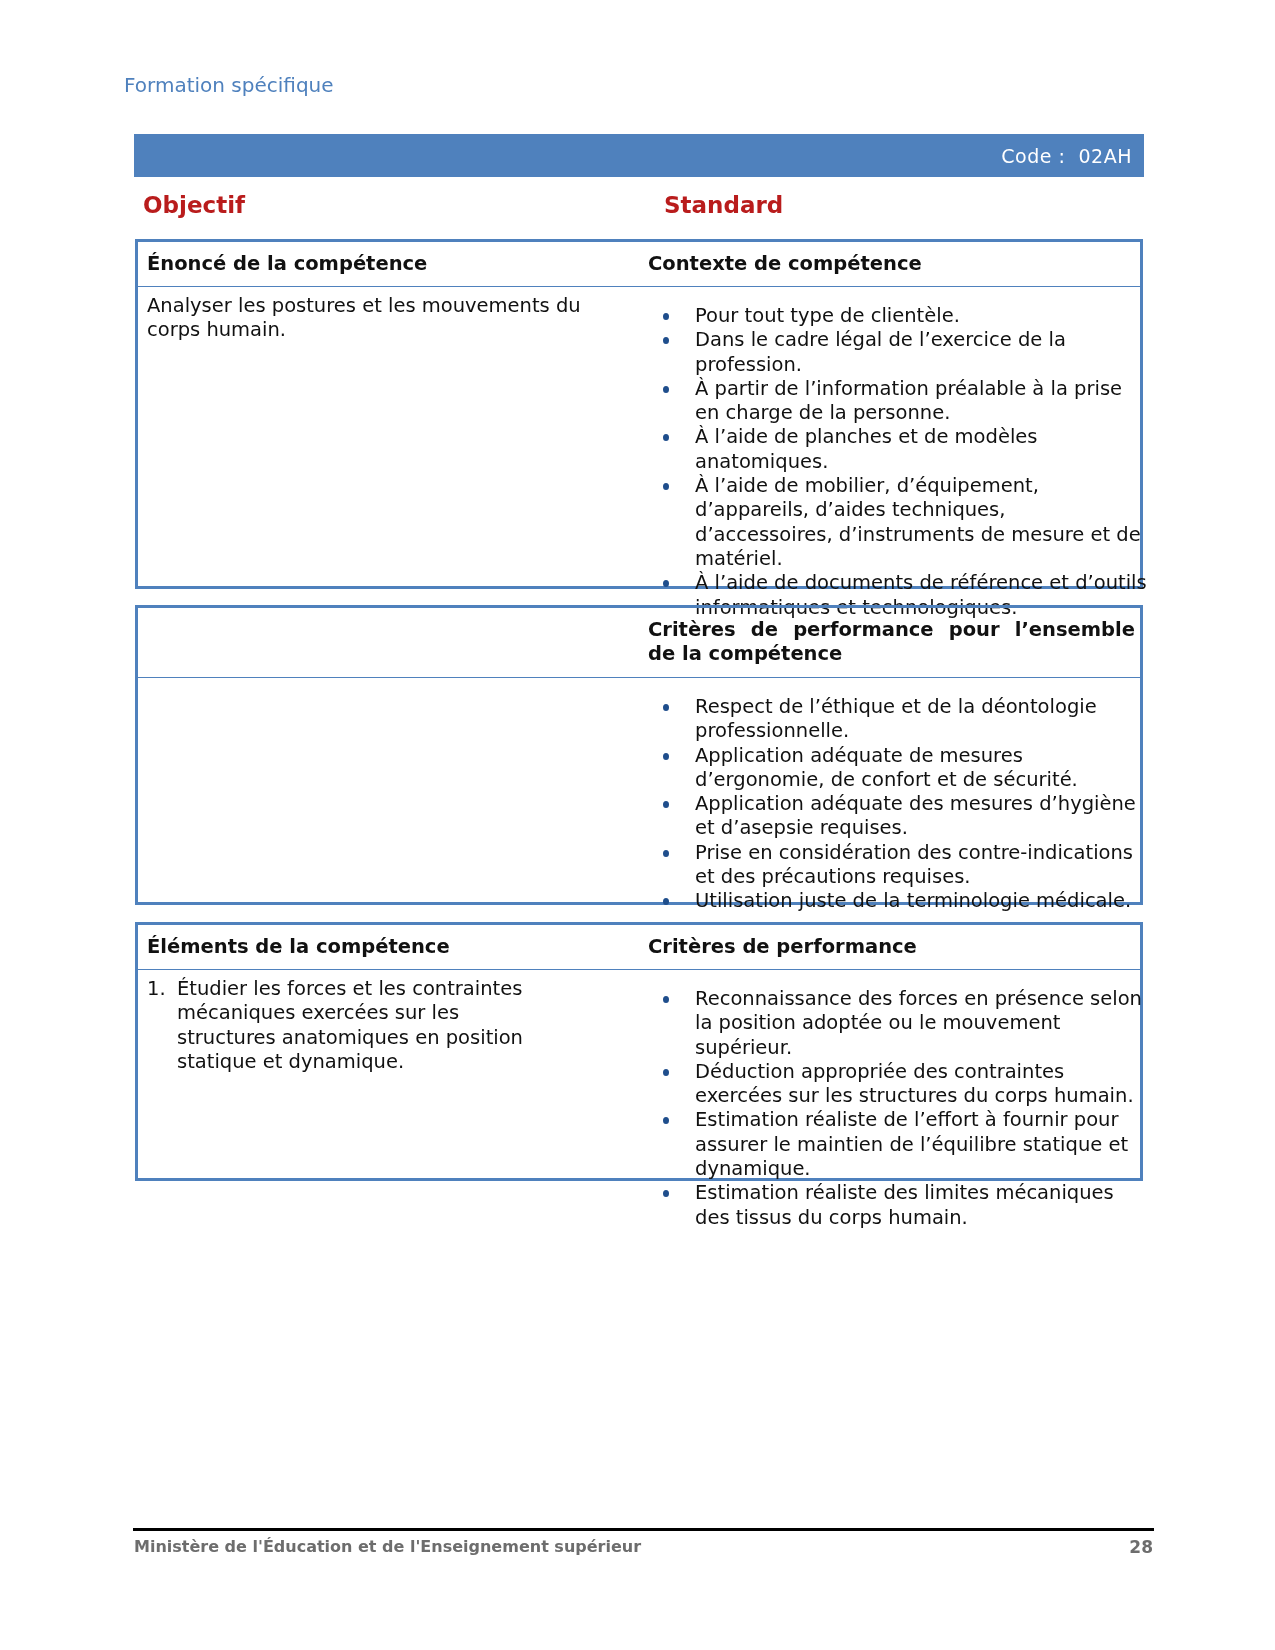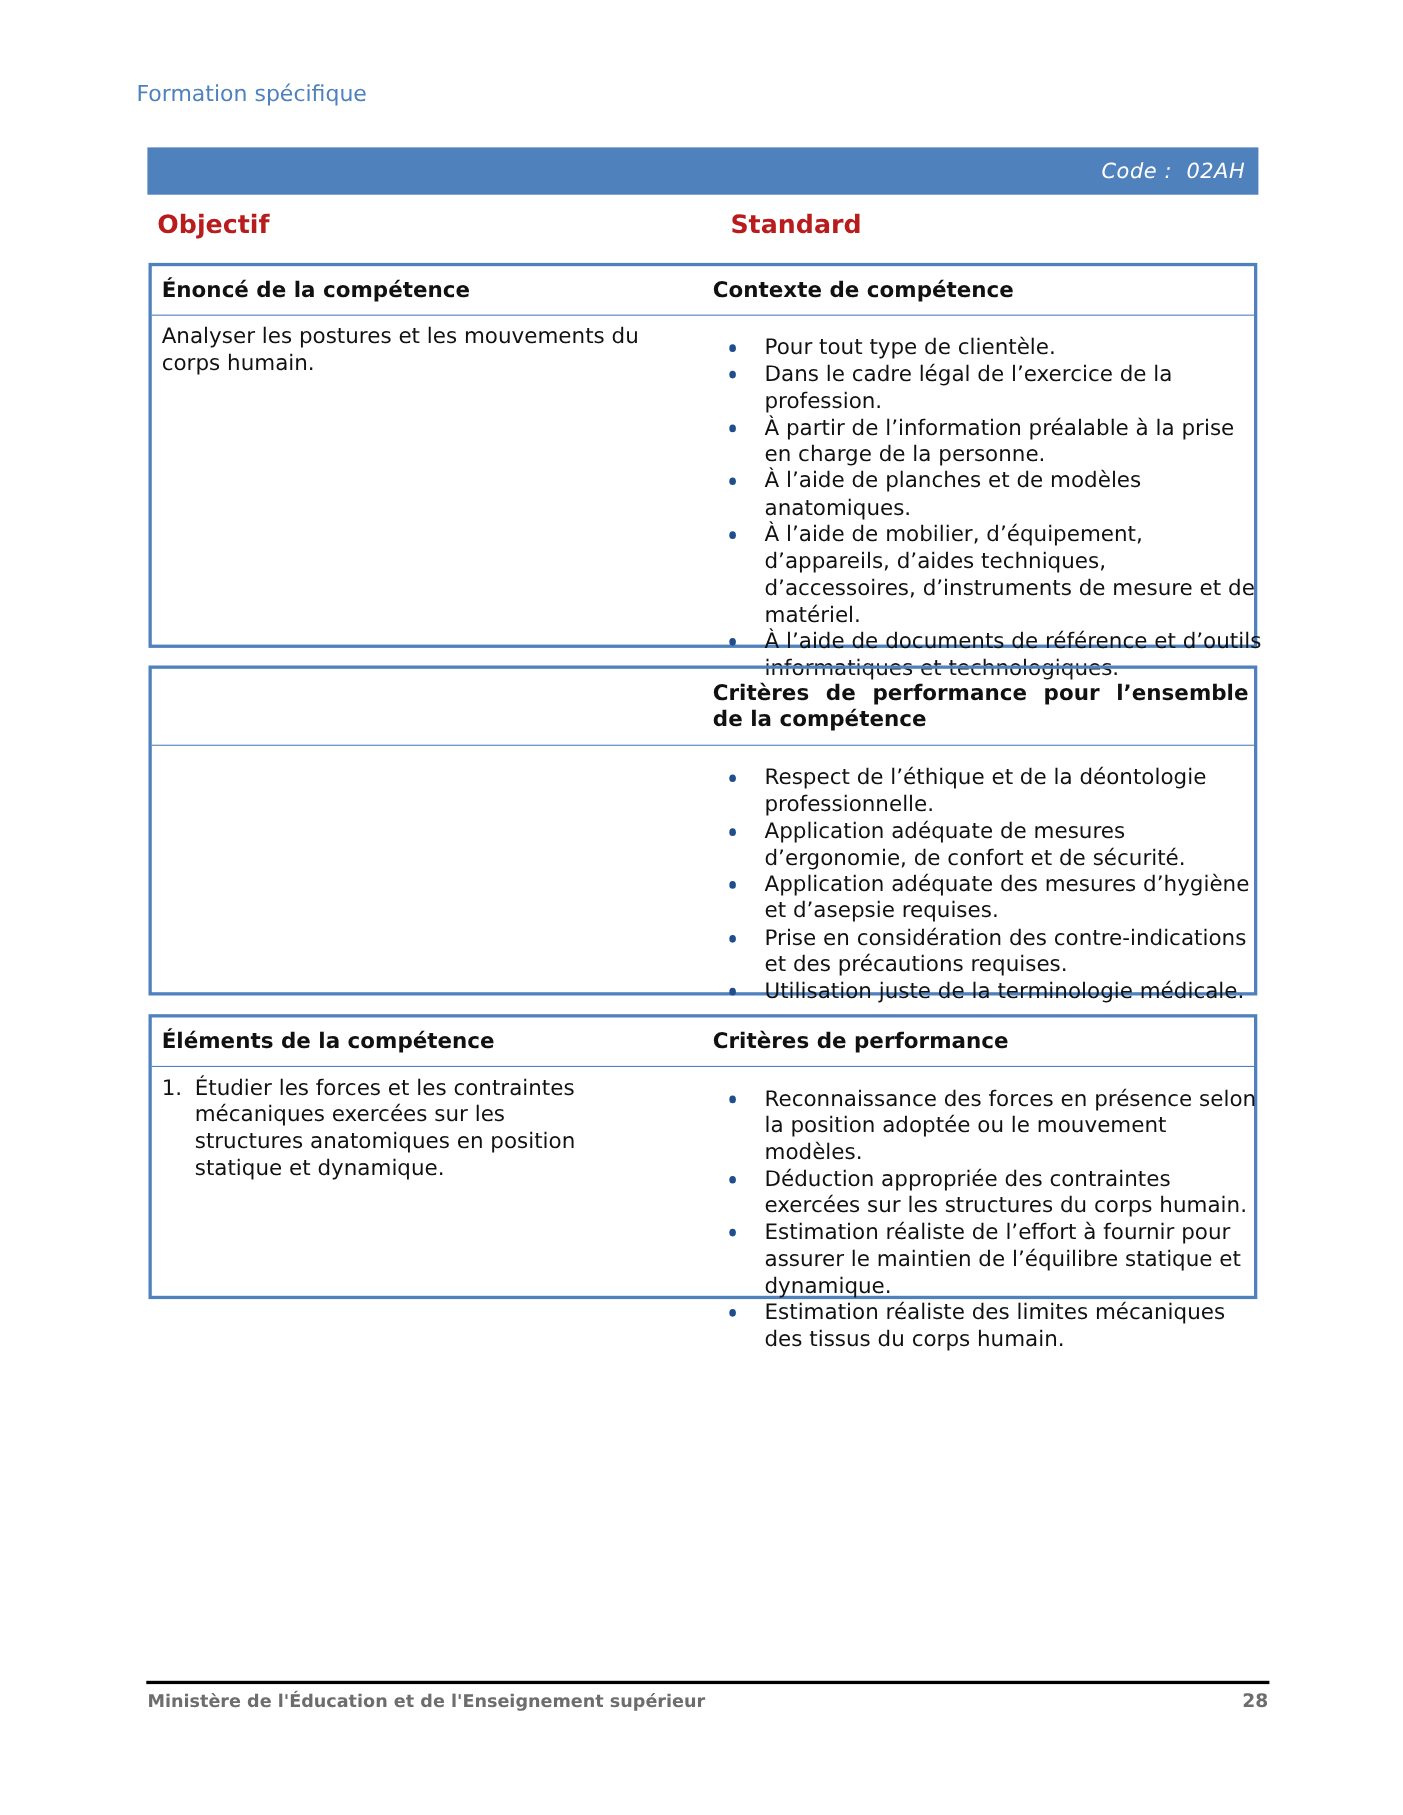--- a/index.html
+++ b/index.html
@@ -1,21 +1,21 @@
 <!DOCTYPE html>
 <html><head>
 <meta charset="utf-8">
 <style>
   html, body { margin: 0; padding: 0; background: #ffffff; }
   body { width: 1275px; height: 1650px; position: relative; overflow: hidden;
          font-family: "DejaVu Sans", sans-serif; color: #111; }
   .running-header { position: absolute; left: 124px; top: 73px; font-size: 20px; color: #4f81bd; }
   .code-bar { position: absolute; left: 134px; top: 134px; width: 1010px; height: 43px;
               background: #4f81bd; color: #fff; font-size: 19px; box-sizing: border-box;
-              display: flex; align-items: center; justify-content: flex-end; padding-right: 12px; letter-spacing: 0.5px; font-style: italic; }
+              display: flex; align-items: center; justify-content: flex-end; padding-right: 12px; letter-spacing: 0.5px; }
   .code-bar .sep { white-space: pre; }
   .col-title { position: absolute; top: 192px; font-size: 23px; font-weight: bold; color: #b91c1c; }
   .col-title.left { left: 143px; }
   .col-title.right { left: 664px; }
   .tbl { position: absolute; left: 135px; width: 1008px; border: 3px solid #4f81bd; box-sizing: border-box; }
   .tbl .head { position: relative; border-bottom: 1.5px solid #4f81bd; box-sizing: border-box; }
   .tbl .body { position: relative; }
   .cell-l { position: absolute; left: 9px; width: 460px; }
   .cell-r { position: absolute; left: 510px; width: 487px; }
   .h-text { font-weight: bold; font-size: 19.5px; line-height: 24px; }
@@ -85,21 +85,21 @@
     <div class="cell-r h-text" style="top:10px;">Critères de performance</div>
   </div>
   <div class="body">
     <ol class="cell-l elements b-text" style="top:7px; width:400px;">
       <li>
         <span class="num">1.</span>
         <span>Étudier les forces et les contraintes mécaniques exercées sur les structures anatomiques en position statique et dynamique.</span>
       </li>
     </ol>
     <ul class="cell-r bullets b-text" style="top:5px;">
-      <li>Reconnaissance des forces en présence selon la position adoptée ou le mouvement modèles.</li>
+      <li>Reconnaissance des forces en présence selon la position adoptée ou le mouvement supérieur.</li>
       <li>Déduction appropriée des contraintes exercées sur les structures du corps humain.</li>
       <li>Estimation réaliste de l’effort à fournir pour assurer le maintien de l’équilibre statique et dynamique.</li>
       <li>Estimation réaliste des limites mécaniques des tissus du corps humain.</li>
     </ul>
   </div>
 </div>
 
 <div class="footer-rule"></div>
 <div class="footer-left">Ministère de l'Éducation et de l'Enseignement supérieur</div>
 <div class="footer-right">28</div>

